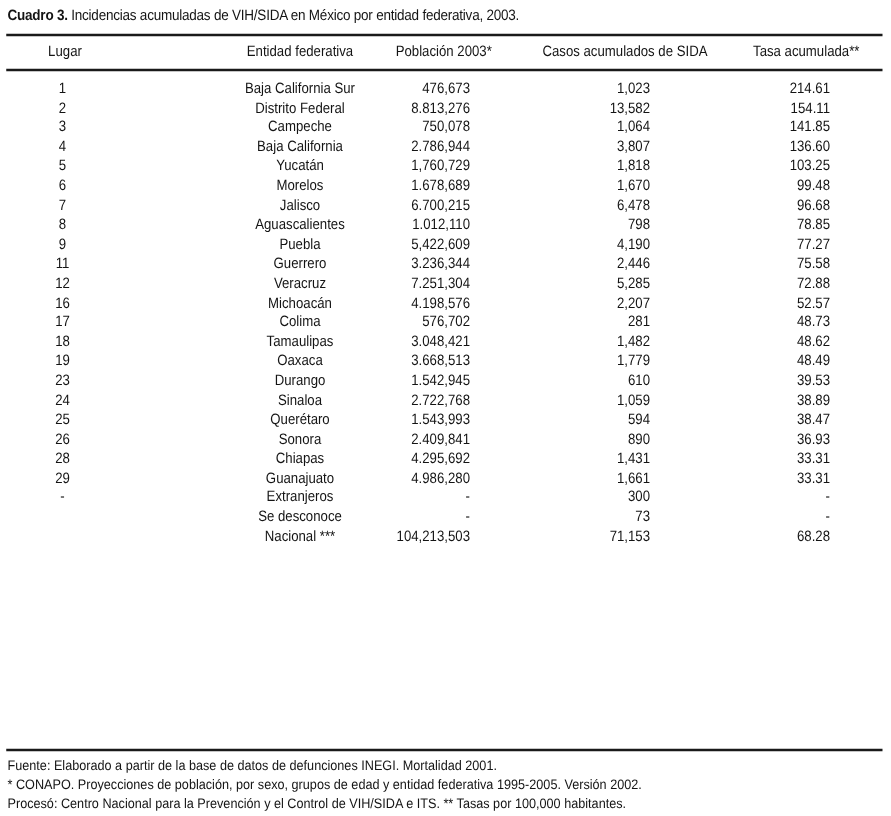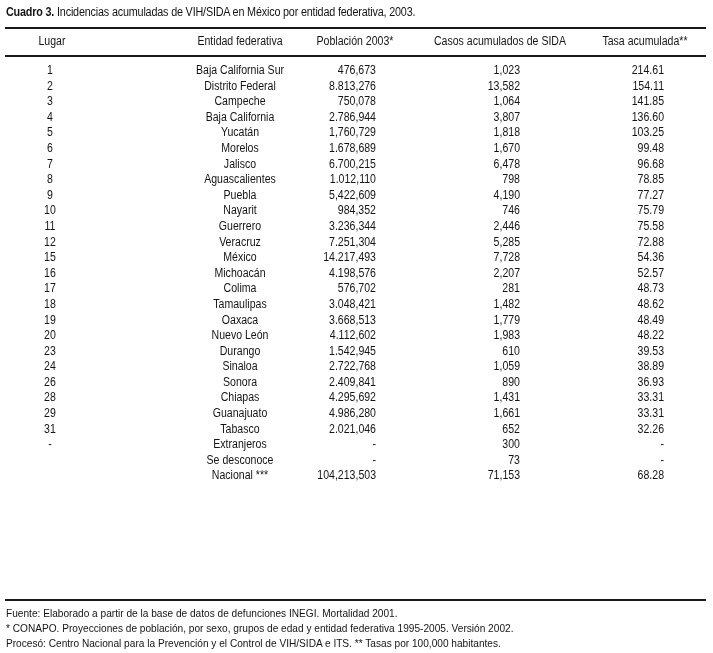--- a/index.html
+++ b/index.html
@@ -114,48 +114,34 @@
       <span class="cell c-tasa">78.85</span>
     </div>
     <div class="row">
       <span class="cell c-lugar">9</span>
       <span class="cell c-ent">Puebla</span>
       <span class="cell c-pop">5,422,609</span>
       <span class="cell c-casos">4,190</span>
       <span class="cell c-tasa">77.27</span>
     </div>
     <div class="row">
-      <span class="cell c-lugar">10</span>
-      <span class="cell c-ent">Nayarit</span>
-      <span class="cell c-pop">984,352</span>
-      <span class="cell c-casos">746</span>
-      <span class="cell c-tasa">75.79</span>
-    </div>
-    <div class="row">
       <span class="cell c-lugar">11</span>
       <span class="cell c-ent">Guerrero</span>
       <span class="cell c-pop">3.236,344</span>
       <span class="cell c-casos">2,446</span>
       <span class="cell c-tasa">75.58</span>
     </div>
     <div class="row">
       <span class="cell c-lugar">12</span>
       <span class="cell c-ent">Veracruz</span>
       <span class="cell c-pop">7.251,304</span>
       <span class="cell c-casos">5,285</span>
       <span class="cell c-tasa">72.88</span>
     </div>
     <div class="row">
-      <span class="cell c-lugar">15</span>
-      <span class="cell c-ent">México</span>
-      <span class="cell c-pop">14.217,493</span>
-      <span class="cell c-casos">7,728</span>
-      <span class="cell c-tasa">54.36</span>
-    </div>
-    <div class="row">
       <span class="cell c-lugar">16</span>
       <span class="cell c-ent">Michoacán</span>
       <span class="cell c-pop">4.198,576</span>
       <span class="cell c-casos">2,207</span>
       <span class="cell c-tasa">52.57</span>
     </div>
     <div class="row">
       <span class="cell c-lugar">17</span>
       <span class="cell c-ent">Colima</span>
       <span class="cell c-pop">576,702</span>
@@ -170,41 +156,41 @@
       <span class="cell c-tasa">48.62</span>
     </div>
     <div class="row">
       <span class="cell c-lugar">19</span>
       <span class="cell c-ent">Oaxaca</span>
       <span class="cell c-pop">3.668,513</span>
       <span class="cell c-casos">1,779</span>
       <span class="cell c-tasa">48.49</span>
     </div>
     <div class="row">
-      <span class="cell c-lugar">20</span>
-      <span class="cell c-ent">Nuevo León</span>
-      <span class="cell c-pop">4.112,602</span>
-      <span class="cell c-casos">1,983</span>
-      <span class="cell c-tasa">48.22</span>
-    </div>
-    <div class="row">
       <span class="cell c-lugar">23</span>
       <span class="cell c-ent">Durango</span>
       <span class="cell c-pop">1.542,945</span>
       <span class="cell c-casos">610</span>
       <span class="cell c-tasa">39.53</span>
     </div>
     <div class="row">
       <span class="cell c-lugar">24</span>
       <span class="cell c-ent">Sinaloa</span>
       <span class="cell c-pop">2.722,768</span>
       <span class="cell c-casos">1,059</span>
       <span class="cell c-tasa">38.89</span>
     </div>
     <div class="row">
+      <span class="cell c-lugar">25</span>
+      <span class="cell c-ent">Querétaro</span>
+      <span class="cell c-pop">1.543,993</span>
+      <span class="cell c-casos">594</span>
+      <span class="cell c-tasa">38.47</span>
+    </div>
+    <div class="row">
       <span class="cell c-lugar">26</span>
       <span class="cell c-ent">Sonora</span>
       <span class="cell c-pop">2.409,841</span>
       <span class="cell c-casos">890</span>
       <span class="cell c-tasa">36.93</span>
     </div>
     <div class="row">
       <span class="cell c-lugar">28</span>
       <span class="cell c-ent">Chiapas</span>
       <span class="cell c-pop">4.295,692</span>
@@ -212,27 +198,20 @@
       <span class="cell c-tasa">33.31</span>
     </div>
     <div class="row">
       <span class="cell c-lugar">29</span>
       <span class="cell c-ent">Guanajuato</span>
       <span class="cell c-pop">4.986,280</span>
       <span class="cell c-casos">1,661</span>
       <span class="cell c-tasa">33.31</span>
     </div>
     <div class="row">
-      <span class="cell c-lugar">31</span>
-      <span class="cell c-ent">Tabasco</span>
-      <span class="cell c-pop">2.021,046</span>
-      <span class="cell c-casos">652</span>
-      <span class="cell c-tasa">32.26</span>
-    </div>
-    <div class="row">
       <span class="cell c-lugar">-</span>
       <span class="cell c-ent">Extranjeros</span>
       <span class="cell c-pop">-</span>
       <span class="cell c-casos">300</span>
       <span class="cell c-tasa">-</span>
     </div>
     <div class="row">
       <span class="cell c-lugar"></span>
       <span class="cell c-ent">Se desconoce</span>
       <span class="cell c-pop">-</span>

